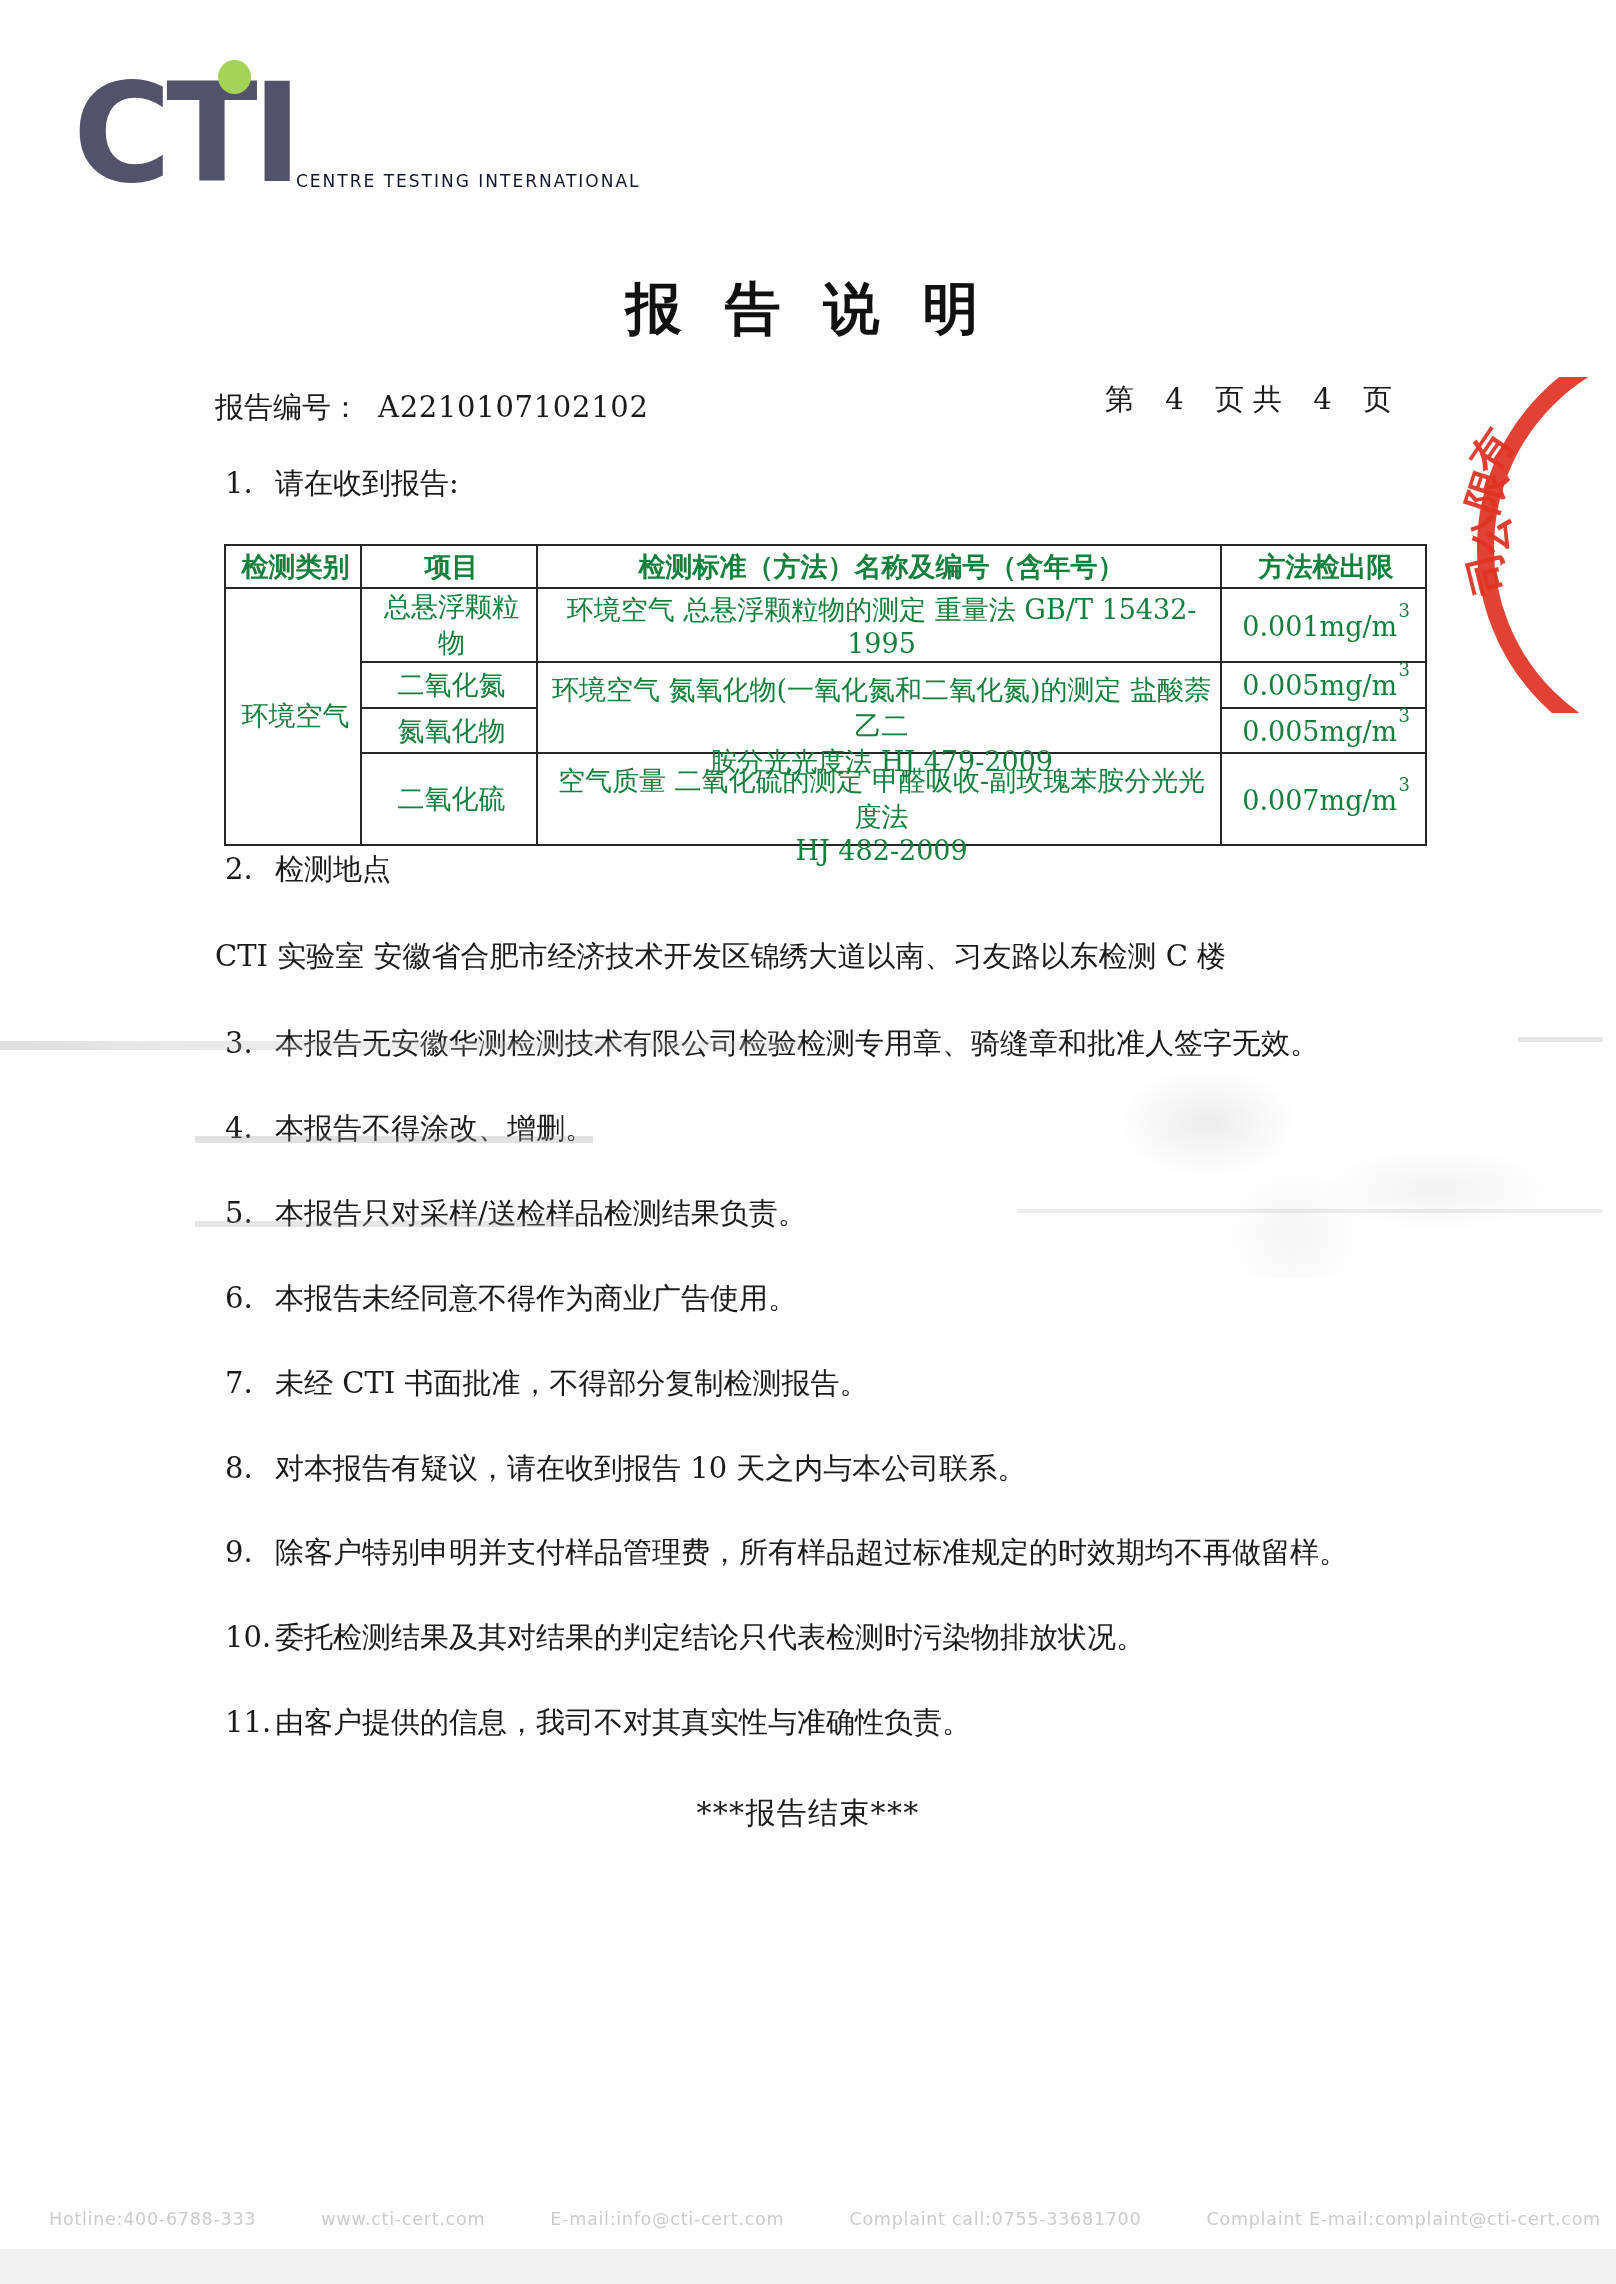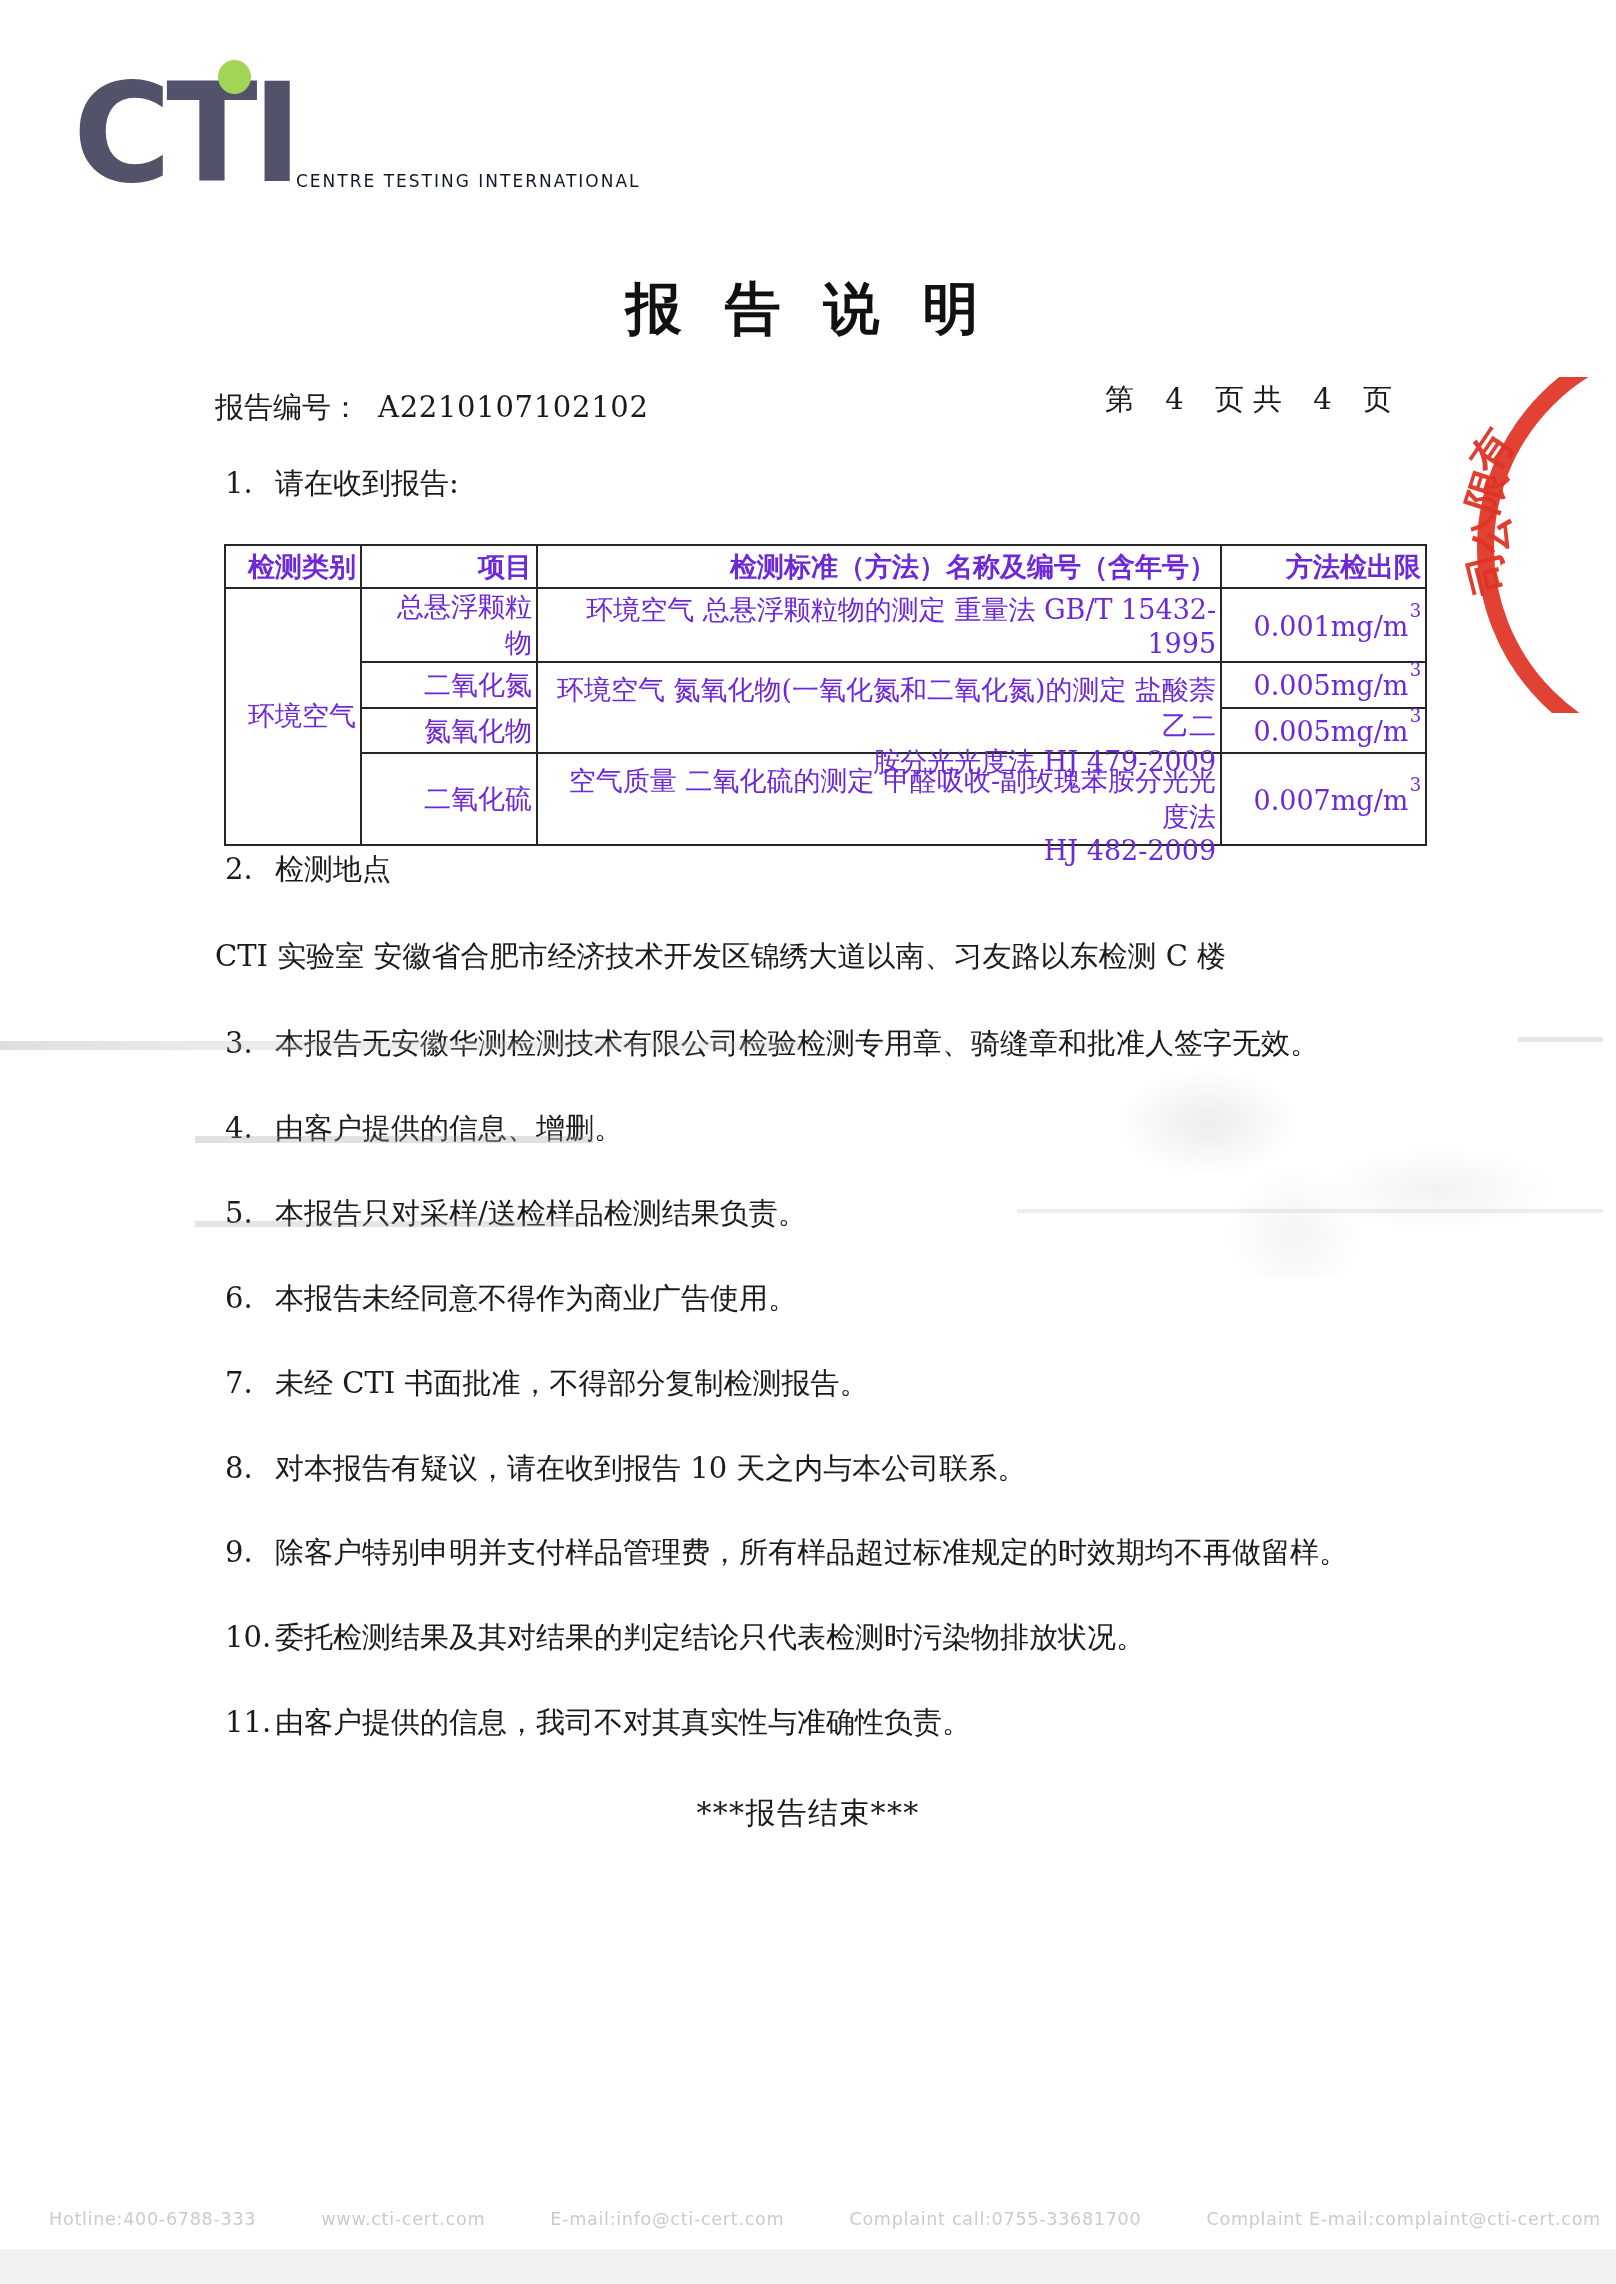--- a/index.html
+++ b/index.html
@@ -55,23 +55,23 @@
   .sec1{left:225px;top:464px;}
 
   table.std{
     position:absolute;left:224px;top:544px;
     border-collapse:collapse;table-layout:fixed;
     width:1202px;
   }
   table.std td,table.std th{
     border:2px solid #262626;
     font-size:27px;font-weight:normal;
-    text-align:right;vertical-align:middle;
+    text-align:center;vertical-align:middle;
     padding:0 3.9px 0 9px;
-    color:#6d28d9;
+    color:#15803d;
   }
   table.std th{
     font-family:"DejaVu Sans","Liberation Sans",sans-serif;
     font-weight:bold;
   }
   table.std .outer{border-width:2.6px;}
   .c1{width:136px;} .c2{width:176px;} .c3{width:684px;} .c4{width:205px;}
   .rh{height:43px;} .r1{height:45px;} .r2{height:44px;} .r3{height:44px;} .r4{height:91px;}
   .two-line{
     display:flex;flex-direction:column;justify-content:space-between;
@@ -209,21 +209,21 @@
   </table>
 
 <div class="abs note-line nl" style="top:850px">
   <span class="note-num">2.</span><span>检测地点</span>
 </div>
 <div class="abs plain-line" style="top:937px">CTI 实验室 安徽省合肥市经济技术开发区锦绣大道以南、习友路以东检测 C 楼</div>
 <div class="abs note-line nl" style="top:1024px">
   <span class="note-num">3.</span><span>本报告无安徽华测检测技术有限公司检验检测专用章、骑缝章和批准人签字无效。</span>
 </div>
 <div class="abs note-line nl" style="top:1109px">
-  <span class="note-num">4.</span><span>由客户提供的信息、增删。</span>
+  <span class="note-num">4.</span><span>本报告不得涂改、增删。</span>
 </div>
 <div class="abs note-line nl" style="top:1194px">
   <span class="note-num">5.</span><span>本报告只对采样/送检样品检测结果负责。</span>
 </div>
 <div class="abs note-line nl" style="top:1279px">
   <span class="note-num">6.</span><span>本报告未经同意不得作为商业广告使用。</span>
 </div>
 <div class="abs note-line nl" style="top:1364px">
   <span class="note-num">7.</span><span>未经 CTI 书面批准，不得部分复制检测报告。</span>
 </div>

